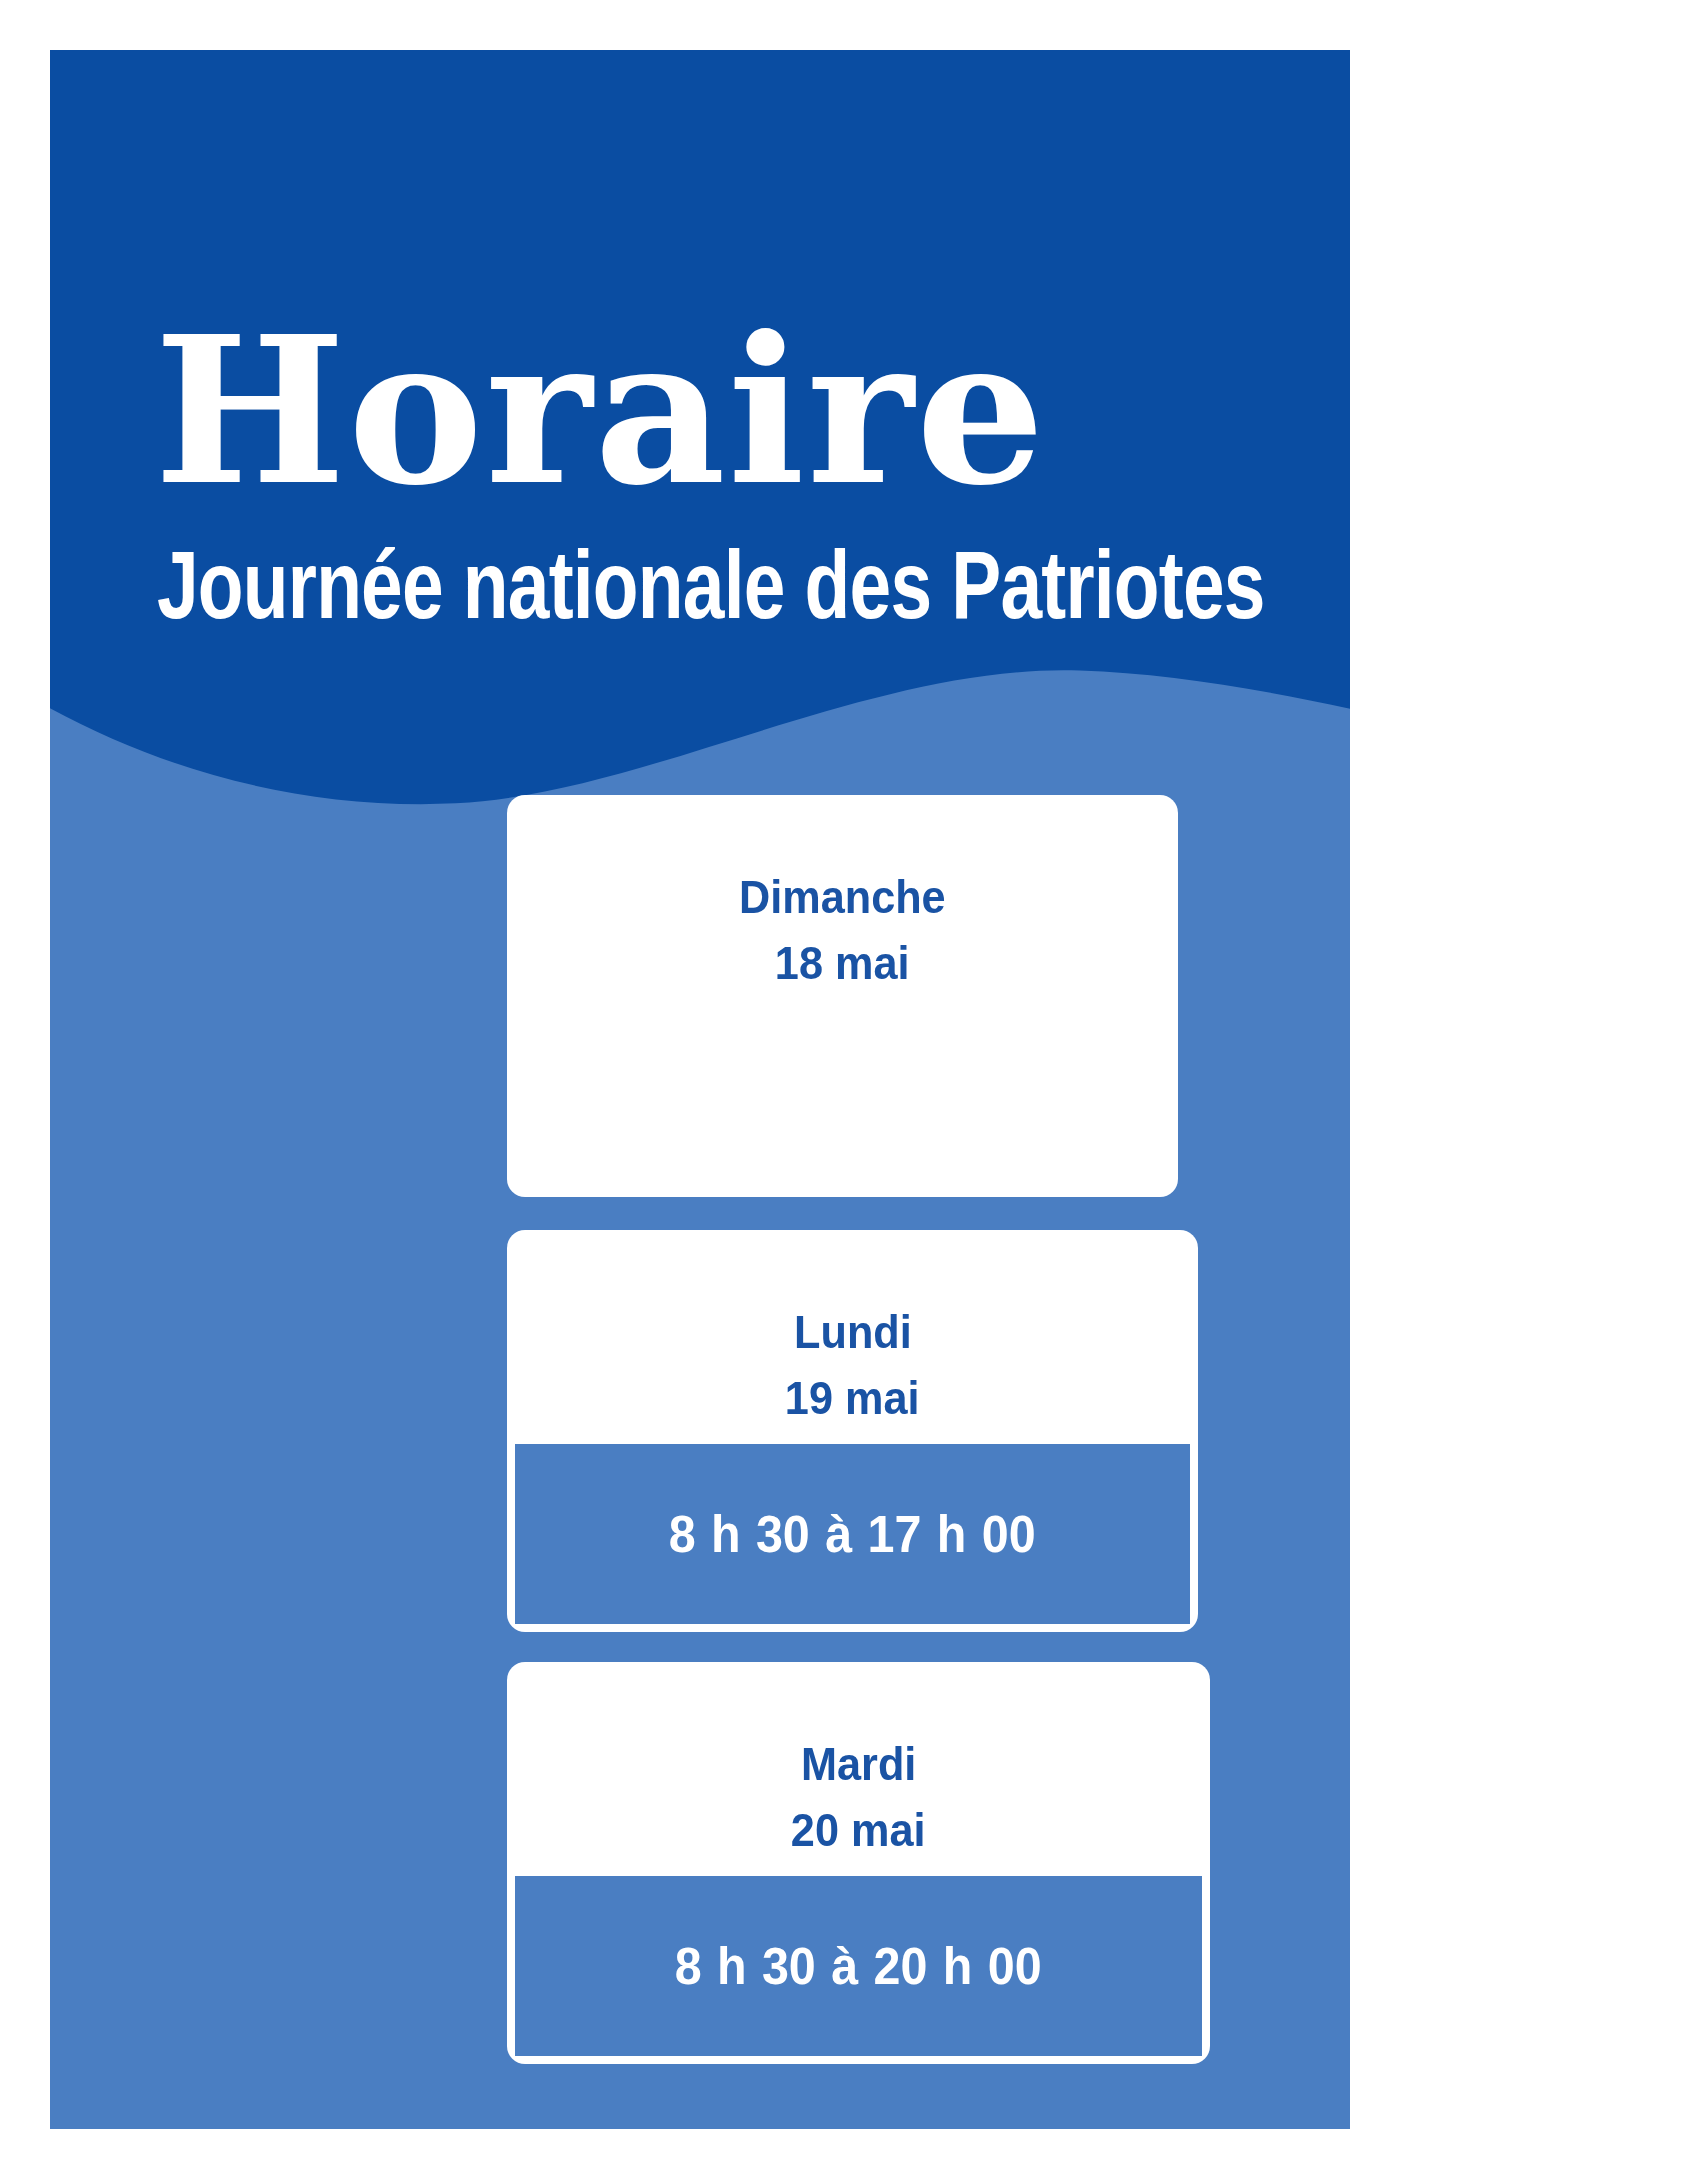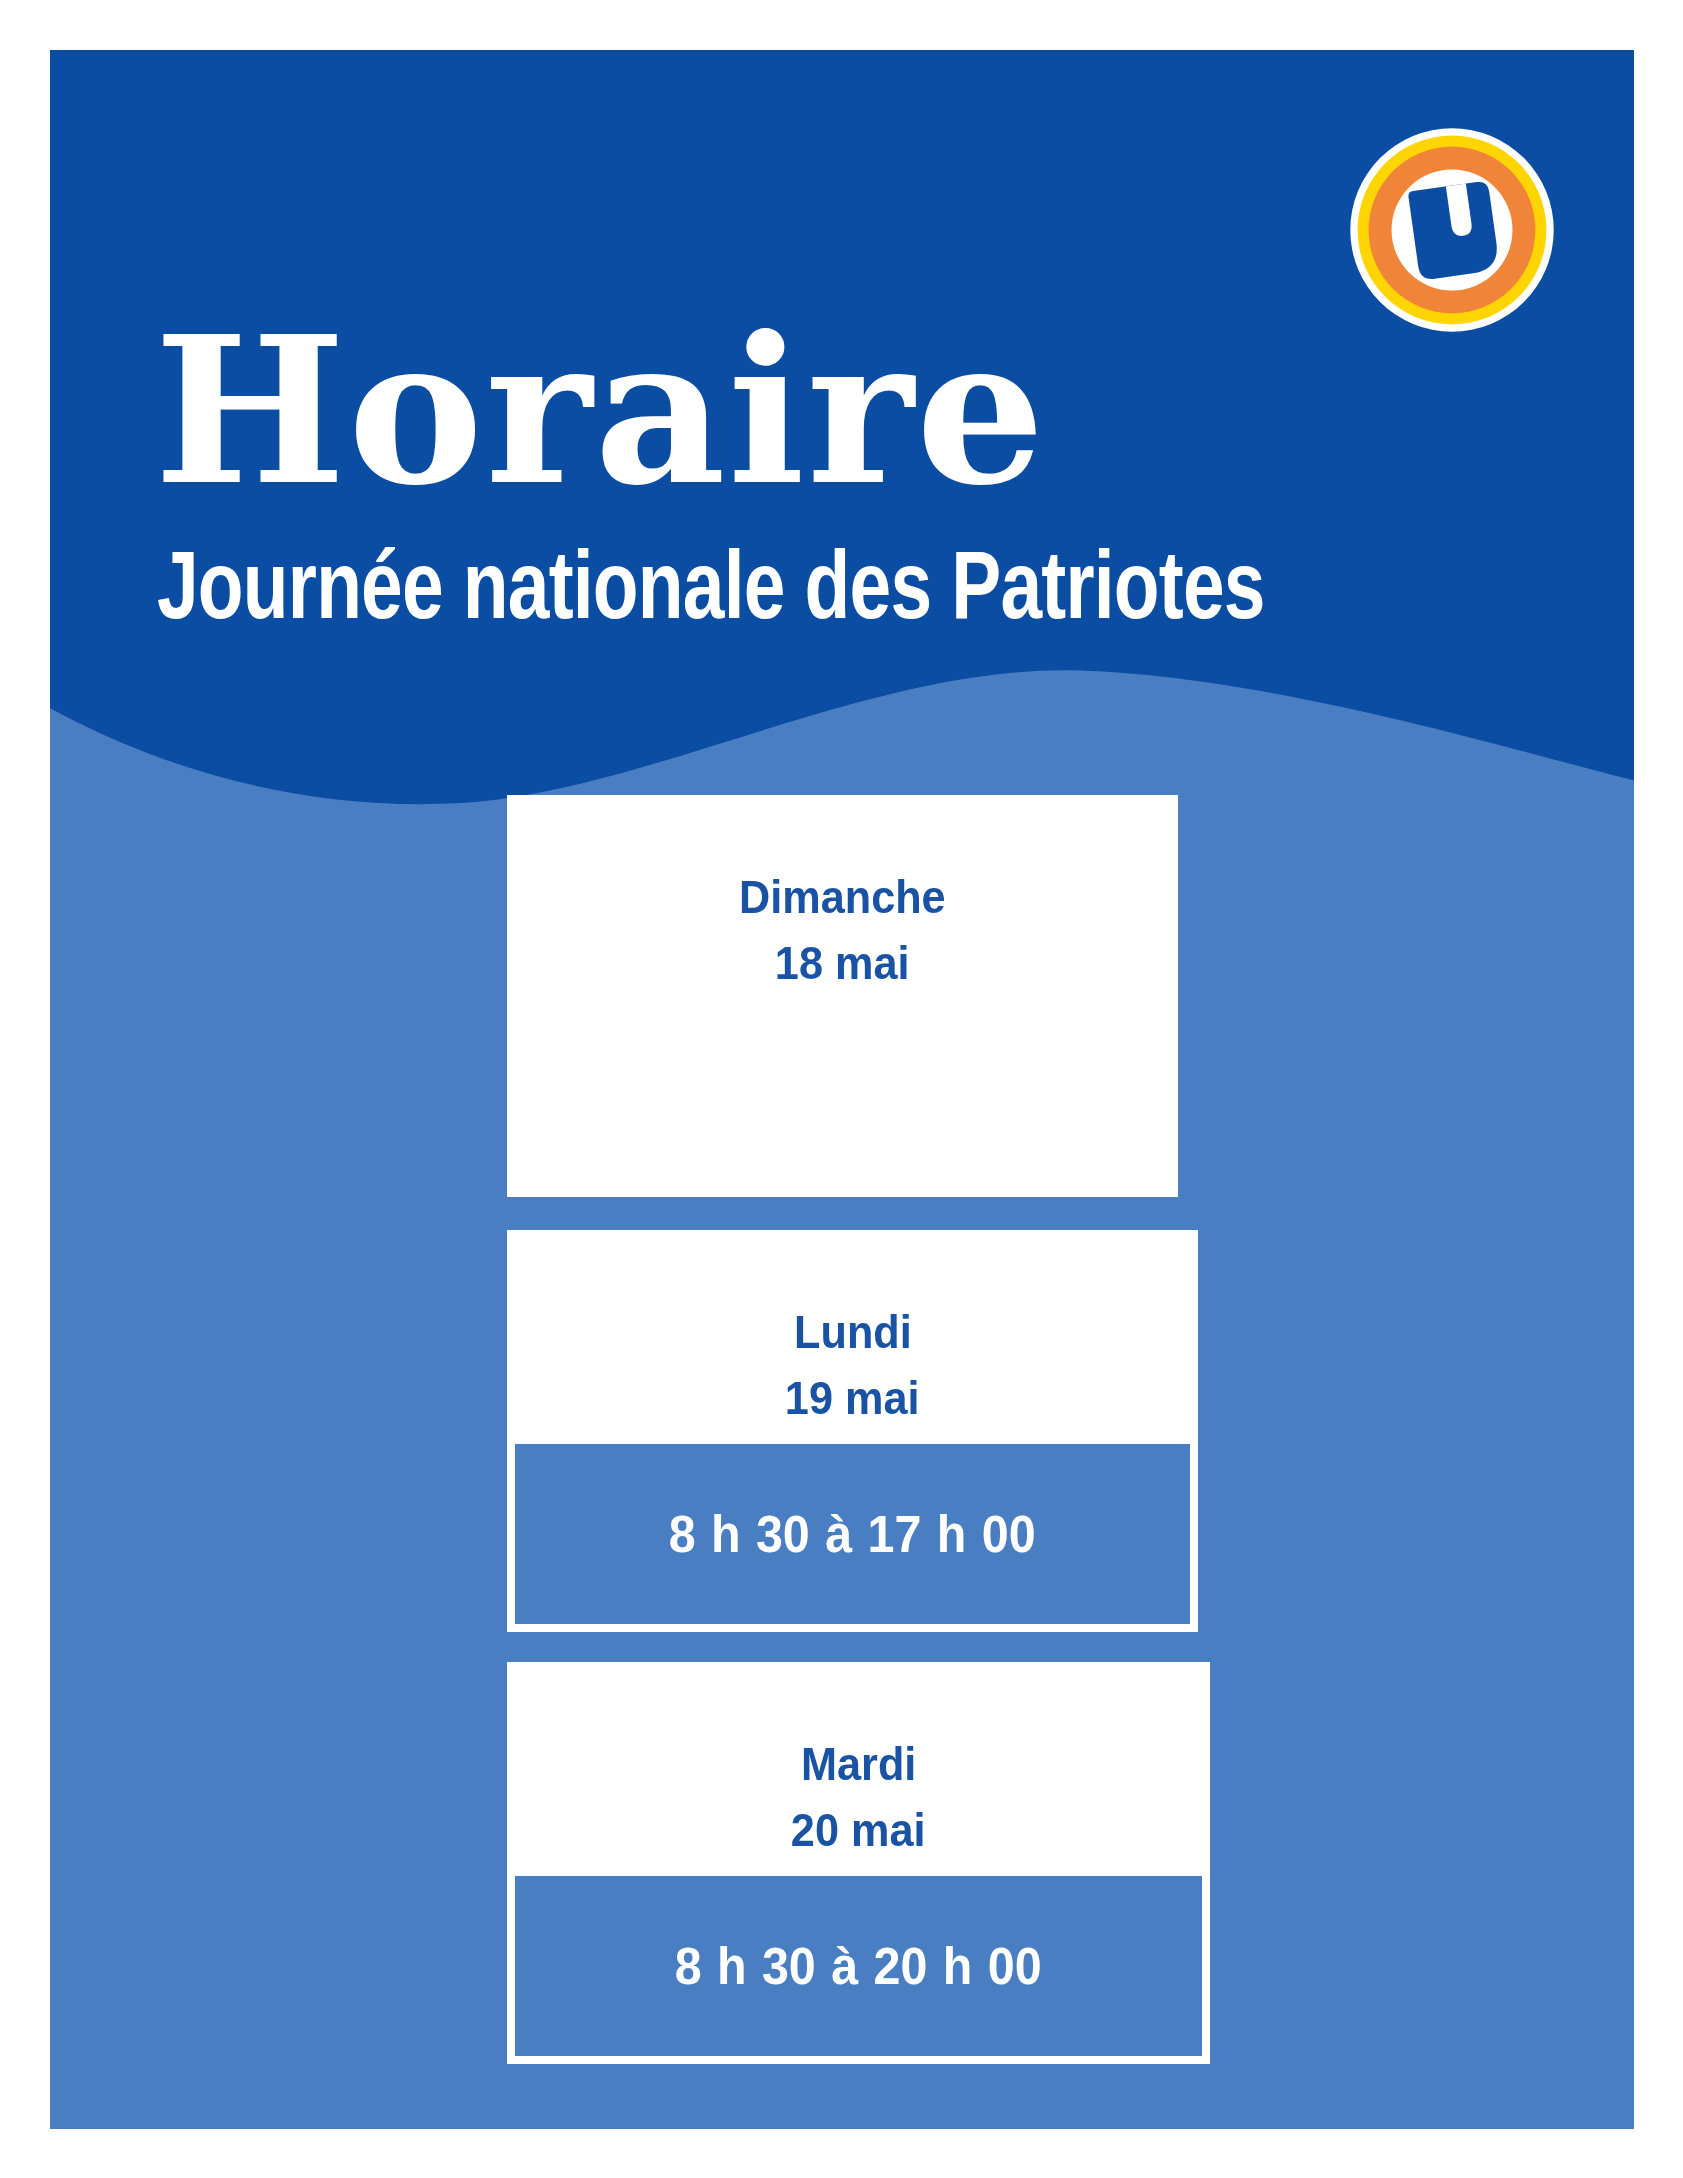--- a/index.html
+++ b/index.html
@@ -13,21 +13,21 @@
   html,body{margin:0;padding:0;background:#888;}
   .page{
     position:relative;
     width:1683px;height:2178px;
     background:var(--paper);
     font-family:"Liberation Sans",sans-serif;
     overflow:hidden;
   }
   .content{
     position:absolute;left:50px;top:50px;
-    width:1584px;height:2079px;
+    width:1300px;height:2079px;
     background:var(--light);
     overflow:hidden;
   }
   .header-band{
     position:absolute;left:0;top:0;width:1584px;height:792px;
     background:var(--dark);
   }
   .wave{
     position:absolute;left:0;top:574px;width:1584px;height:218px;display:block;
   }
@@ -45,20 +45,21 @@
   .subtitle{
     position:absolute;left:107px;top:487px;
     font-weight:bold;color:#fff;
     font-size:96px;line-height:96px;letter-spacing:-1px;
     transform:scaleX(0.78);transform-origin:left top;
     white-space:nowrap;
   }
   .card{
     position:absolute;left:457px;width:671px;height:402px;
     background:#fff;
+    border-radius:18px;
   }
   .card.c0{top:745px;}
   .card.c1{top:1180px;padding-left:20px;}
   .card.c2{top:1612px;padding-left:32px;}
   .card-top{
     position:absolute;left:0;top:0;right:0;height:214px;
     text-align:center;color:var(--navy);
     font-weight:bold;font-size:47px;line-height:66px;
     padding-top:69px;box-sizing:border-box;
   }

